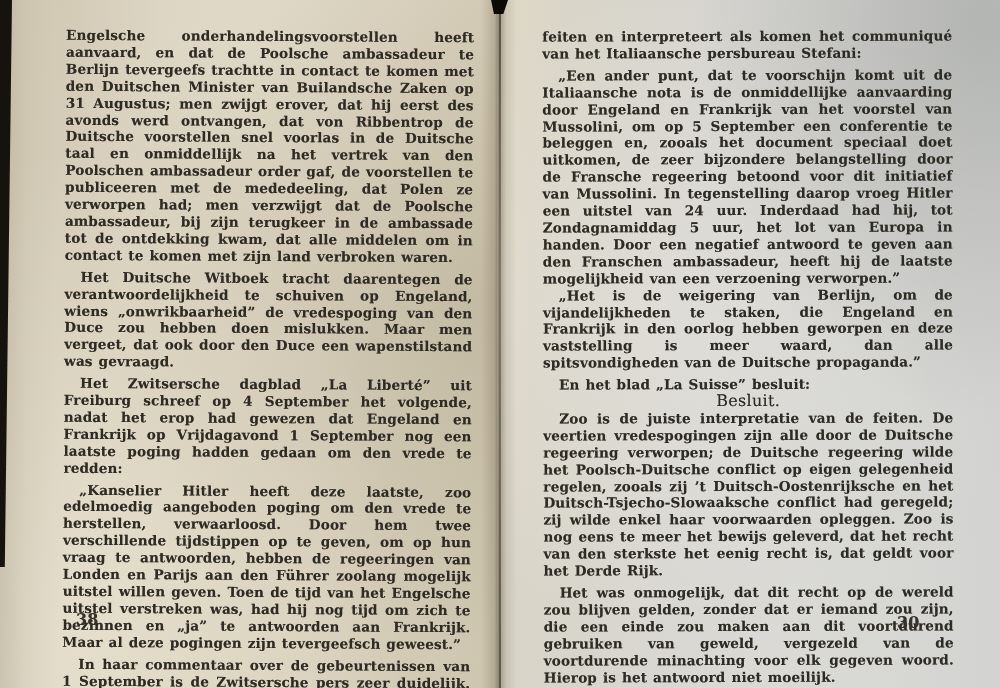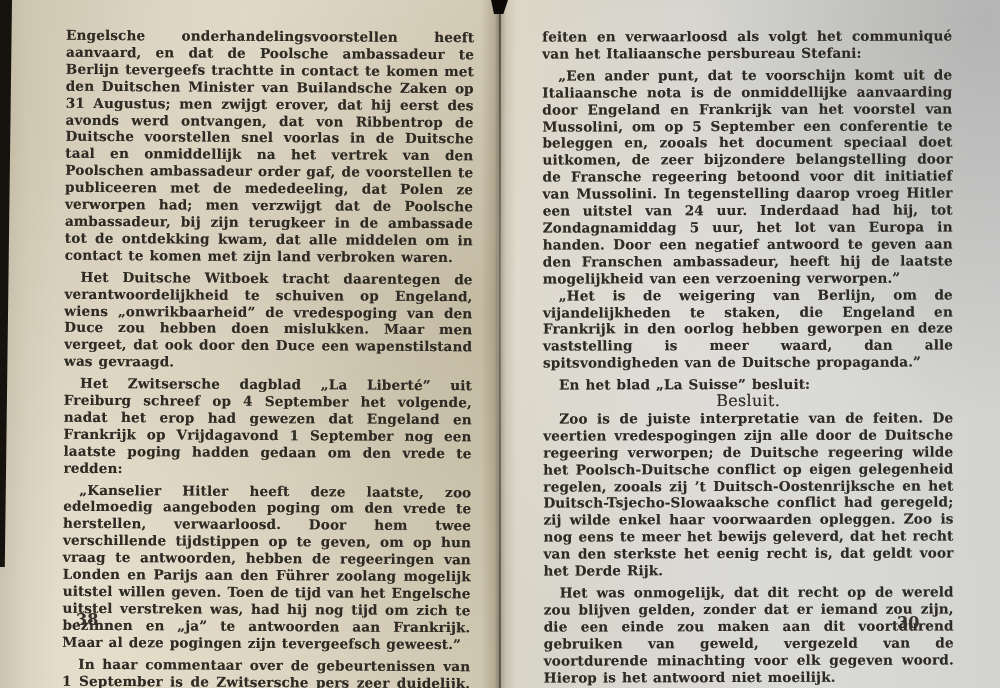--- a/index.html
+++ b/index.html
@@ -104,21 +104,21 @@
 
   <div class="text-col left-col">
     <p>Engelsche onderhandelingsvoorstellen heeft aanvaard, en dat de Poolsche ambassadeur te Berlijn tevergeefs trachtte in contact te komen met den Duitschen Minister van Builandsche Zaken op 31 Augustus; men zwijgt erover, dat hij eerst des avonds werd ontvangen, dat von Ribbentrop de Duitsche voorstellen snel voorlas in de Duitsche taal en onmiddellijk na het vertrek van den Poolschen ambassadeur order gaf, de voorstellen te publiceeren met de mededeeling, dat Polen ze verworpen had; men verzwijgt dat de Poolsche ambassadeur, bij zijn terugkeer in de ambassade tot de ontdekking kwam, dat alle middelen om in contact te komen met zijn land verbroken waren.</p>
     <p class="indent gap">Het Duitsche Witboek tracht daarentegen de verantwoordelijkheid te schuiven op Engeland, wiens „onwrikbaarheid” de vredespoging van den Duce zou hebben doen mislukken. Maar men vergeet, dat ook door den Duce een wapenstilstand was gevraagd.</p>
     <p class="indent gap">Het Zwitsersche dagblad „La Liberté” uit Freiburg schreef op 4 September het volgende, nadat het erop had gewezen dat Engeland en Frankrijk op Vrijdagavond 1 September nog een laatste poging hadden gedaan om den vrede te redden:</p>
     <p class="indent gap">„Kanselier Hitler heeft deze laatste, zoo edelmoedig aangeboden poging om den vrede te herstellen, verwaarloosd. Door hem twee verschillende tijdstippen op te geven, om op hun vraag te antwoorden, hebben de regeeringen van Londen en Parijs aan den Führer zoolang mogelijk uitstel willen geven. Toen de tijd van het Engelsche uitstel verstreken was, had hij nog tijd om zich te bezinnen en „ja” te antwoorden aan Frankrijk. Maar al deze pogingen zijn tevergeefsch geweest.”</p>
     <p class="indent gap">In haar commentaar over de gebeurtenissen van 1 September is de Zwitsersche pers zeer duidelijk. Het blad „La Suisse” te Genève geeft het volgende oordeel over de</p>
   </div>
 
   <div class="text-col right-col">
-    <p>feiten en verwaarloosd als volgt het communiqué van het Italiaansche persbureau Stefani:</p>
+    <p>feiten en interpreteert als komen het communiqué van het Italiaansche persbureau Stefani:</p>
     <p class="indent gap">„Een ander punt, dat te voorschijn komt uit de Italiaansche nota is de onmiddellijke aanvaarding door Engeland en Frankrijk van het voorstel van Mussolini, om op 5 September een conferentie te beleggen en, zooals het document speciaal doet uitkomen, de zeer bijzondere belangstelling door de Fransche regeering betoond voor dit initiatief van Mussolini. In tegenstelling daarop vroeg Hitler een uitstel van 24 uur. Inderdaad had hij, tot Zondagnamiddag 5 uur, het lot van Europa in handen. Door een negatief antwoord te geven aan den Franschen ambassadeur, heeft hij de laatste mogelijkheid van een verzoening verworpen.”</p>
     <p class="indent">„Het is de weigering van Berlijn, om de vijandelijkheden te staken, die Engeland en Frankrijk in den oorlog hebben geworpen en deze vaststelling is meer waard, dan alle spitsvondigheden van de Duitsche propaganda.”</p>
     <p class="indent gap">En het blad „La Suisse” besluit:</p>
     <p class="section-heading">Besluit.</p>
     <p class="indent">Zoo is de juiste interpretatie van de feiten. De veertien vredespogingen zijn alle door de Duitsche regeering verworpen; de Duitsche regeering wilde het Poolsch-Duitsche conflict op eigen gelegenheid regelen, zooals zij ’t Duitsch-Oostenrijksche en het Duitsch-Tsjecho-Slowaaksche conflict had geregeld; zij wilde enkel haar voorwaarden opleggen. Zoo is nog eens te meer het bewijs geleverd, dat het recht van den sterkste het eenig recht is, dat geldt voor het Derde Rijk.</p>
     <p class="indent gap">Het was onmogelijk, dat dit recht op de wereld zou blijven gelden, zonder dat er iemand zou zijn, die een einde zou maken aan dit voortdurend gebruiken van geweld, vergezeld van de voortdurende minachting voor elk gegeven woord. Hierop is het antwoord niet moeilijk.</p>
   </div>
 
   <div class="page-num page-num-left">38</div>
   <div class="page-num page-num-right">30</div>

